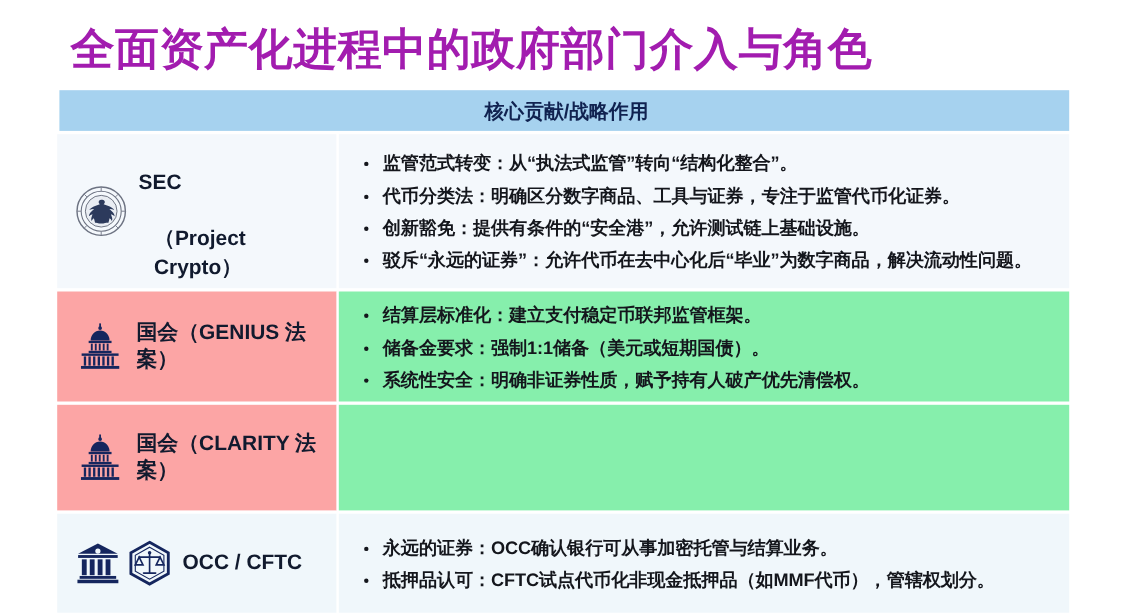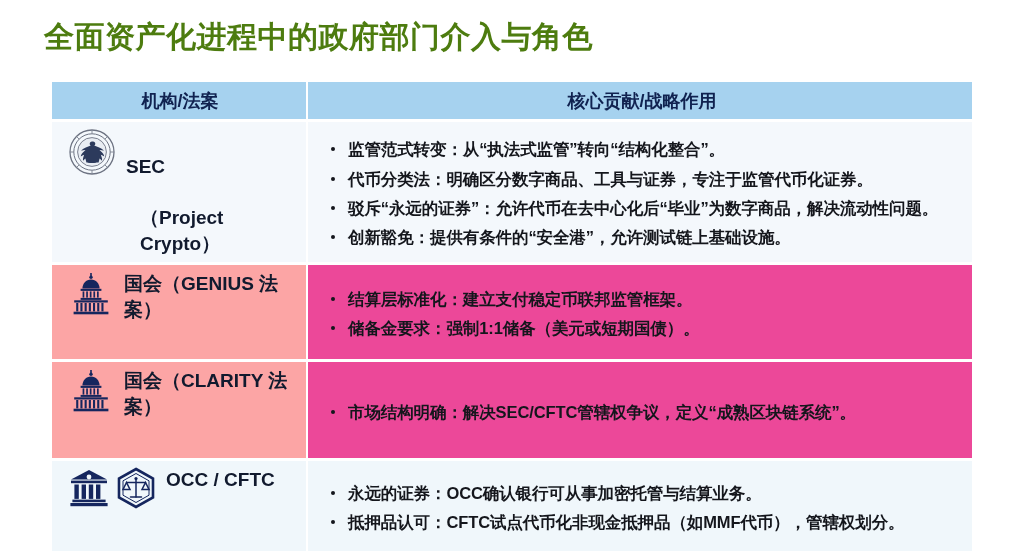--- a/index.html
+++ b/index.html
@@ -12,26 +12,26 @@
     height: 559px;
     background: #ffffff;
     font-family: "Liberation Sans", "DejaVu Sans", sans-serif;
     overflow: hidden;
     position: relative;
   }
 
   
   .slide-title {
     position: absolute;
-    left: 44px;
+    left: 64px;
     top: 17px;
-    font-size: 30px;
+    font-size: 40px;
     font-weight: bold;
     letter-spacing: 0.5px;
-    color: #4d7c0f;
+    color: #a21caf;
     white-space: nowrap;
   }
 
   
   .table {
     position: absolute;
     left: 52px;
     top: 82px;
     width: 920px;
     border-collapse: separate;
@@ -42,21 +42,21 @@
     display: flex;
     width: 100%;
     align-items: stretch;
   }
 
   .cell-left {
     width: 254px;
     flex: 0 0 254px;
     box-sizing: border-box;
     display: flex;
-    align-items: flex-start;
+    align-items: center;
     padding: 6px 8px 6px 10px;
   }
 
   .cell-divider {
     width: 2px;
     flex: 0 0 2px;
     background: #ffffff;
   }
 
   .cell-right {
@@ -86,21 +86,21 @@
     font-weight: bold;
     color: #102250;
     text-align: center;
     width: 100%;
   }
 
   
   .row-light .cell-left  { background: #f4f8fc; }
   .row-light .cell-right { background: #f4f8fc; }
   .row-dark  .cell-left  { background: #fca5a5; }
-  .row-dark  .cell-right { background: #ec4899; }
+  .row-dark  .cell-right { background: #86efac; }
   .row-lightest .cell-left  { background: #f0f7fb; }
   .row-lightest .cell-right { background: #f0f7fb; }
 
   .row-gap { height: 3px; background:#ffffff; width:100%; }
 
   
   .h1 { min-height: 125px; }
   .h2 { min-height: 94px; }
   .h3 { min-height: 96px; }
   .h4 { min-height: 90px; }
@@ -148,23 +148,20 @@
   svg { display: block; }
 </style>
 </head>
 <body>
 
 <div class="slide-title">全面资产化进程中的政府部门介入与角色</div>
 
 <div class="table">
 
   <div class="row row-header">
-    <div class="cell-left">
-      <div class="hdr-text">机构/法案</div>
-    </div>
     <div class="cell-divider"></div>
     <div class="cell-right">
       <div class="hdr-text">核心贡献/战略作用</div>
     </div>
   </div>
   <div class="row-gap"></div>
 
   <div class="row row-light h1">
     <div class="cell-left">
       <div class="org-icons">
@@ -193,22 +190,22 @@
       <div class="org-label">
         <span>SEC</span><br>
         <span style="padding-left:14px;display:inline-block">（Project Crypto）</span>
       </div>
     </div>
     <div class="cell-divider"></div>
     <div class="cell-right">
       <ul class="bullets">
         <li>监管范式转变：从“执法式监管”转向“结构化整合”。</li>
         <li>代币分类法：明确区分数字商品、工具与证券，专注于监管代币化证券。</li>
+        <li>创新豁免：提供有条件的“安全港”，允许测试链上基础设施。</li>
         <li>驳斥“永远的证券”：允许代币在去中心化后“毕业”为数字商品，解决流动性问题。</li>
-        <li>创新豁免：提供有条件的“安全港”，允许测试链上基础设施。</li>
       </ul>
     </div>
   </div>
   <div class="row-gap"></div>
 
   <div class="row row-dark h2">
     <div class="cell-left">
       <div class="org-icons">
         <span>
           <svg width="46" height="46" viewBox="0 0 46 46">
@@ -240,20 +237,21 @@
           </svg>
         </span>
       </div>
       <div class="org-label">国会（GENIUS 法案）</div>
     </div>
     <div class="cell-divider"></div>
     <div class="cell-right">
       <ul class="bullets">
         <li>结算层标准化：建立支付稳定币联邦监管框架。</li>
         <li>储备金要求：强制1:1储备（美元或短期国债）。</li>
+        <li>系统性安全：明确非证券性质，赋予持有人破产优先清偿权。</li>
       </ul>
     </div>
   </div>
   <div class="row-gap"></div>
 
   <div class="row row-dark h3">
     <div class="cell-left">
       <div class="org-icons">
         <span>
           <svg width="46" height="46" viewBox="0 0 46 46">
@@ -283,21 +281,20 @@
               <rect x="5.6" y="40.7" width="34.8" height="2.6"></rect>
             </g>
           </svg>
         </span>
       </div>
       <div class="org-label">国会（CLARITY 法案）</div>
     </div>
     <div class="cell-divider"></div>
     <div class="cell-right">
       <ul class="bullets">
-        <li>市场结构明确：解决SEC/CFTC管辖权争议，定义“成熟区块链系统”。</li>
       </ul>
     </div>
   </div>
   <div class="row-gap"></div>
 
   <div class="row row-lightest h4">
     <div class="cell-left">
       <div class="org-icons">
         <span>
           <svg width="42" height="42" viewBox="0 0 42 42">

